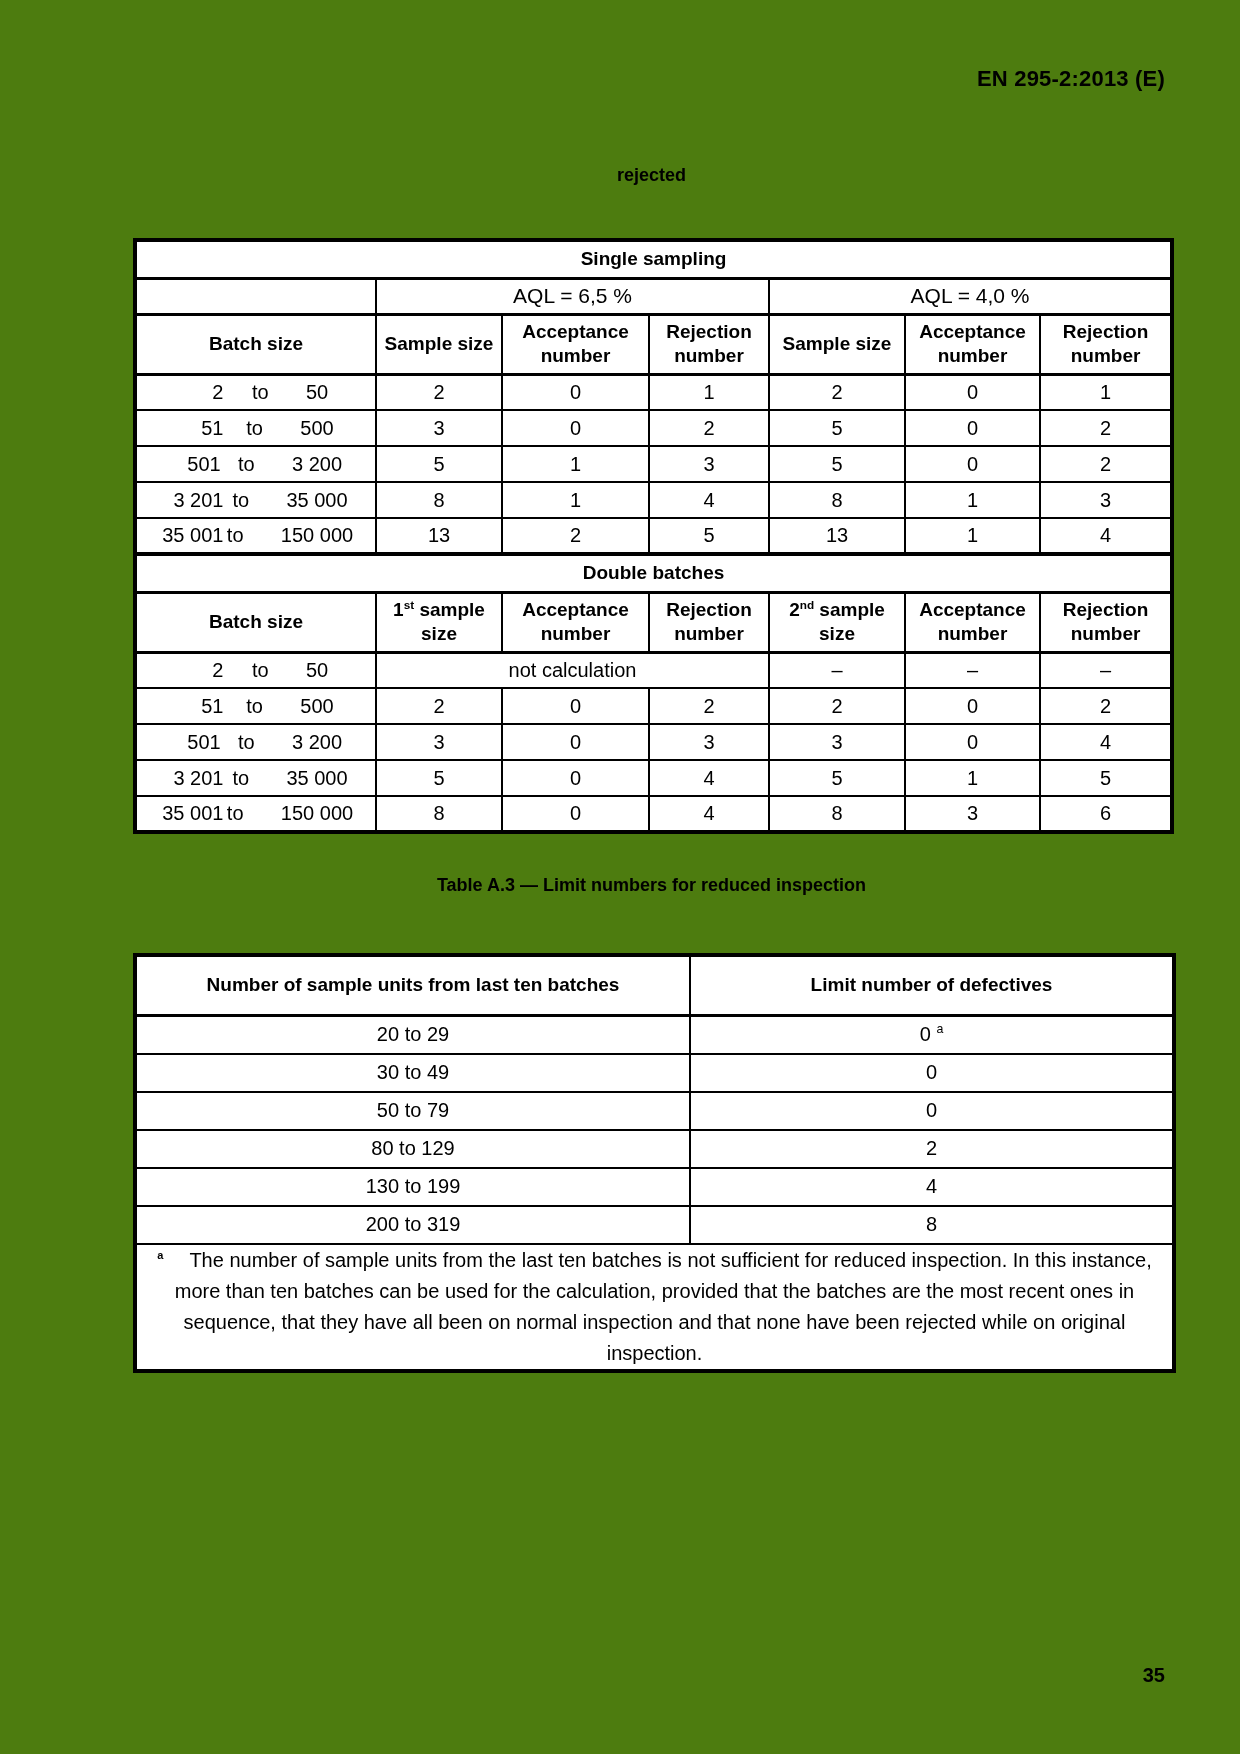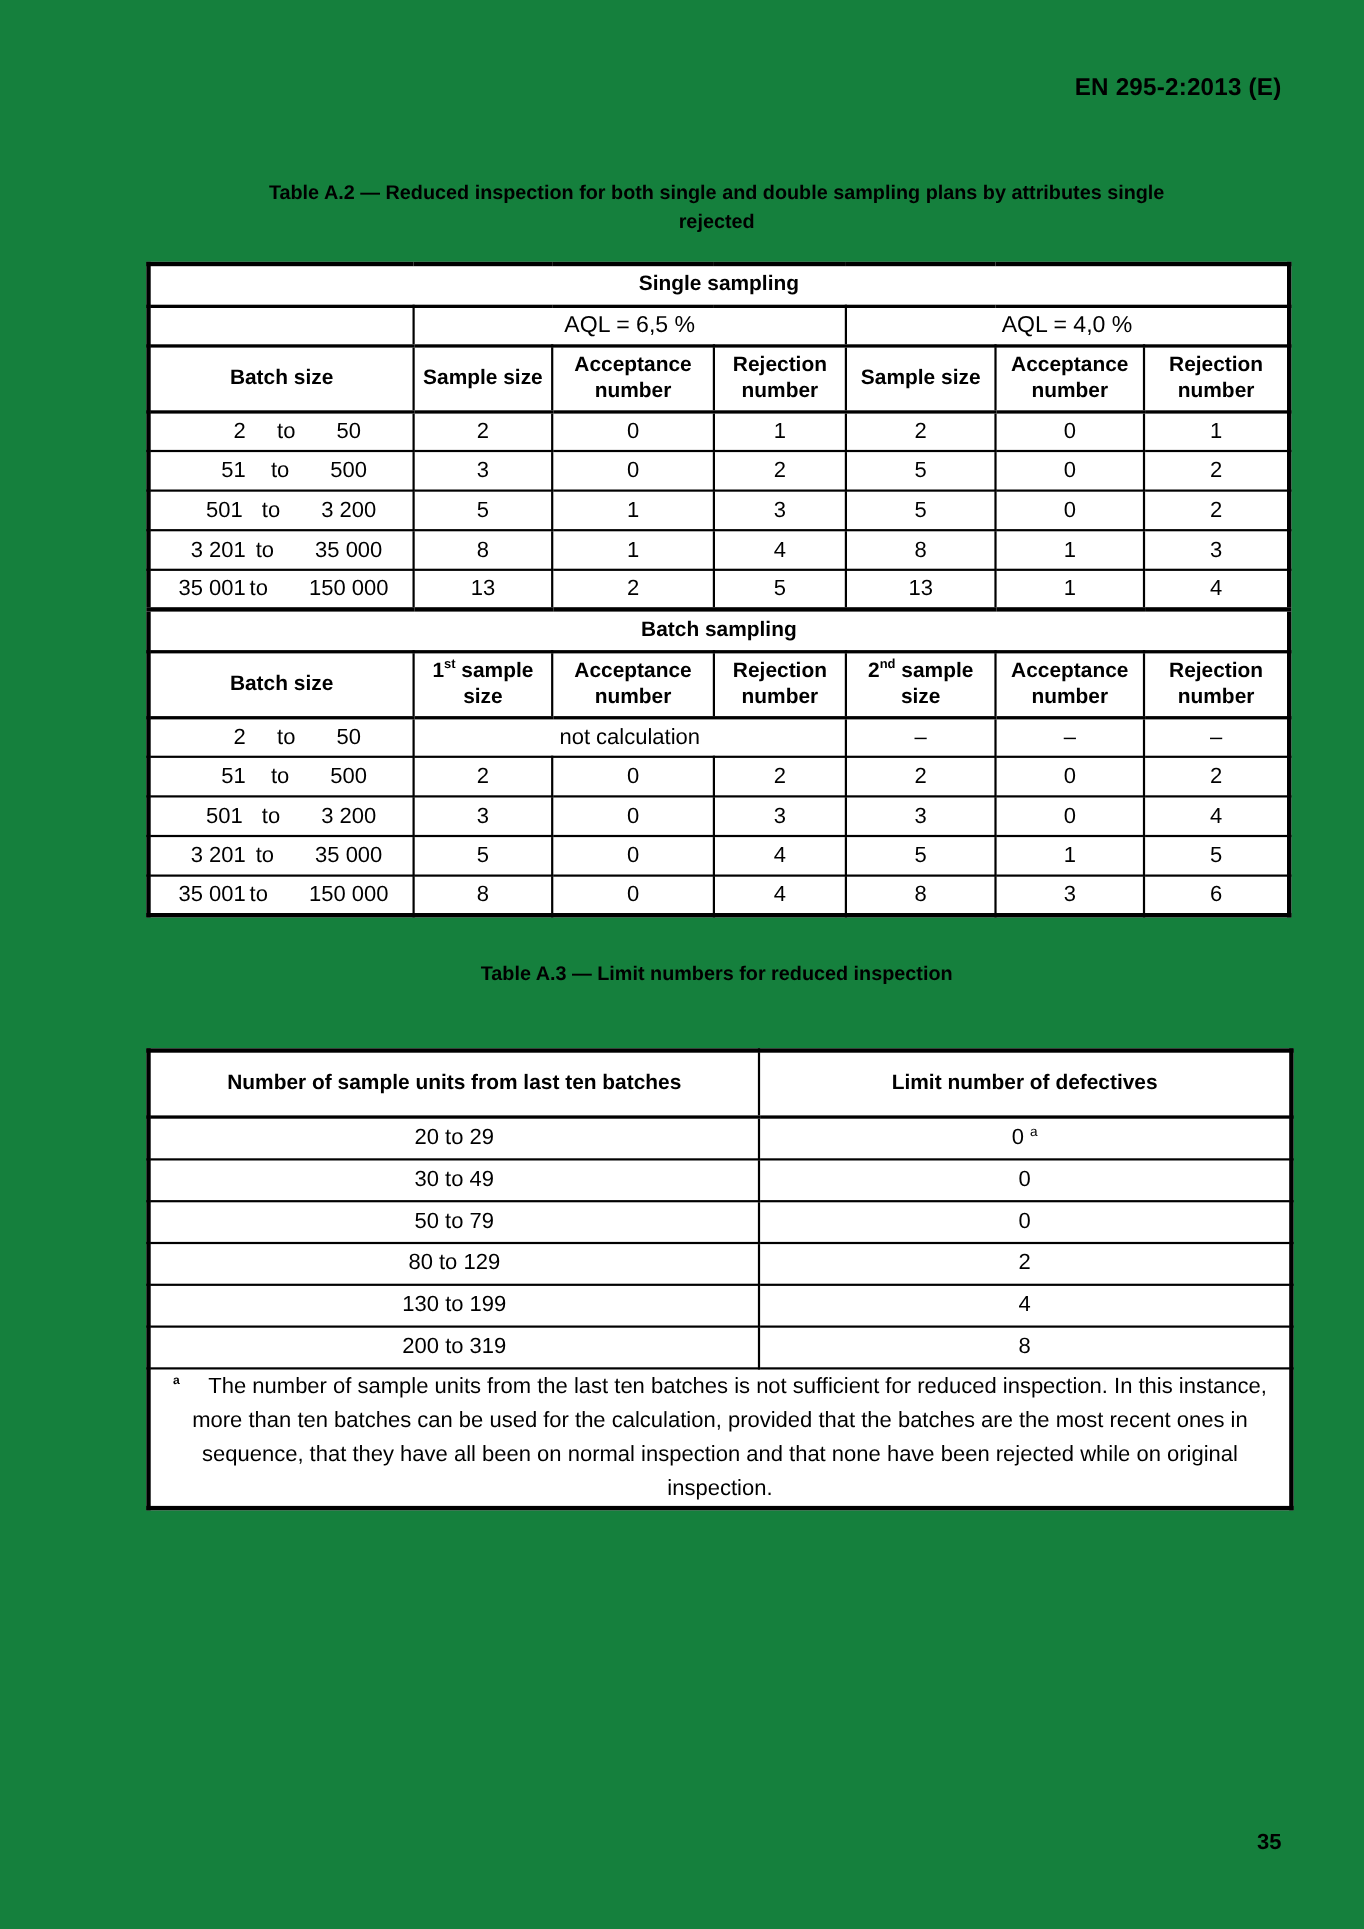--- a/index.html
+++ b/index.html
@@ -1,18 +1,18 @@
 <!DOCTYPE html>
 <html><head>
 <meta charset="utf-8">
 <style>
   html,body { margin:0; padding:0; background:#888; }
   .page {
     position:relative; width:1240px; height:1754px; margin:0 auto;
-    background:#15803d; color:#000;
+    background:#4d7c0f; color:#000;
     font-family:"Liberation Sans","DejaVu Sans",sans-serif;
   }
   .doc-ref {
     position:absolute; top:66px; right:75px;
     font-size:22px; font-weight:bold; letter-spacing:0.2px;
   }
   .caption { position:absolute; left:133px; width:1037px; text-align:center;
     font-size:18px; font-weight:bold; line-height:26px; }
   .caption-a2 { top:162px; }
   .caption-a3 { top:872px; }
@@ -55,21 +55,20 @@
     font-size:20px; font-weight:bold; }
 </style>
 </head>
 <body>
 
 <div class="page">
 
   <div class="doc-ref">EN 295-2:2013 (E)</div>
 
   <div class="caption caption-a2">
-    <div>Table A.2 — Reduced inspection for both single and double sampling plans by attributes single</div>
     <div>rejected</div>
   </div>
 
   <table class="tbl a2">
     <colgroup>
       <col style="width:241px">
         <col style="width:126px">
         <col style="width:147px">
       <col style="width:120px">
         <col style="width:136px">
@@ -135,21 +134,21 @@
       <td class="batch"><span class="b-lo">35 001</span><span class="b-to">to</span><span class="b-hi">150 000</span></td>
       <td>13</td>
       <td>2</td>
       <td>5</td>
       <td>13</td>
       <td>1</td>
       <td>4</td>
     </tr>
 
     <tr class="row-band band band-dbl">
-      <th colspan="7">Batch sampling</th>
+      <th colspan="7">Double batches</th>
     </tr>
     <tr class="row-head">
       <th class="batch">Batch size</th>
       <th><span>1</span><sup class="hsup">st</sup><span> sample size</span></th>
       <th>Acceptance number</th>
       <th>Rejection number</th>
       <th><span>2</span><sup class="hsup">nd</sup><span> sample size</span></th>
       <th>Acceptance number</th>
       <th>Rejection number</th>
     </tr>

